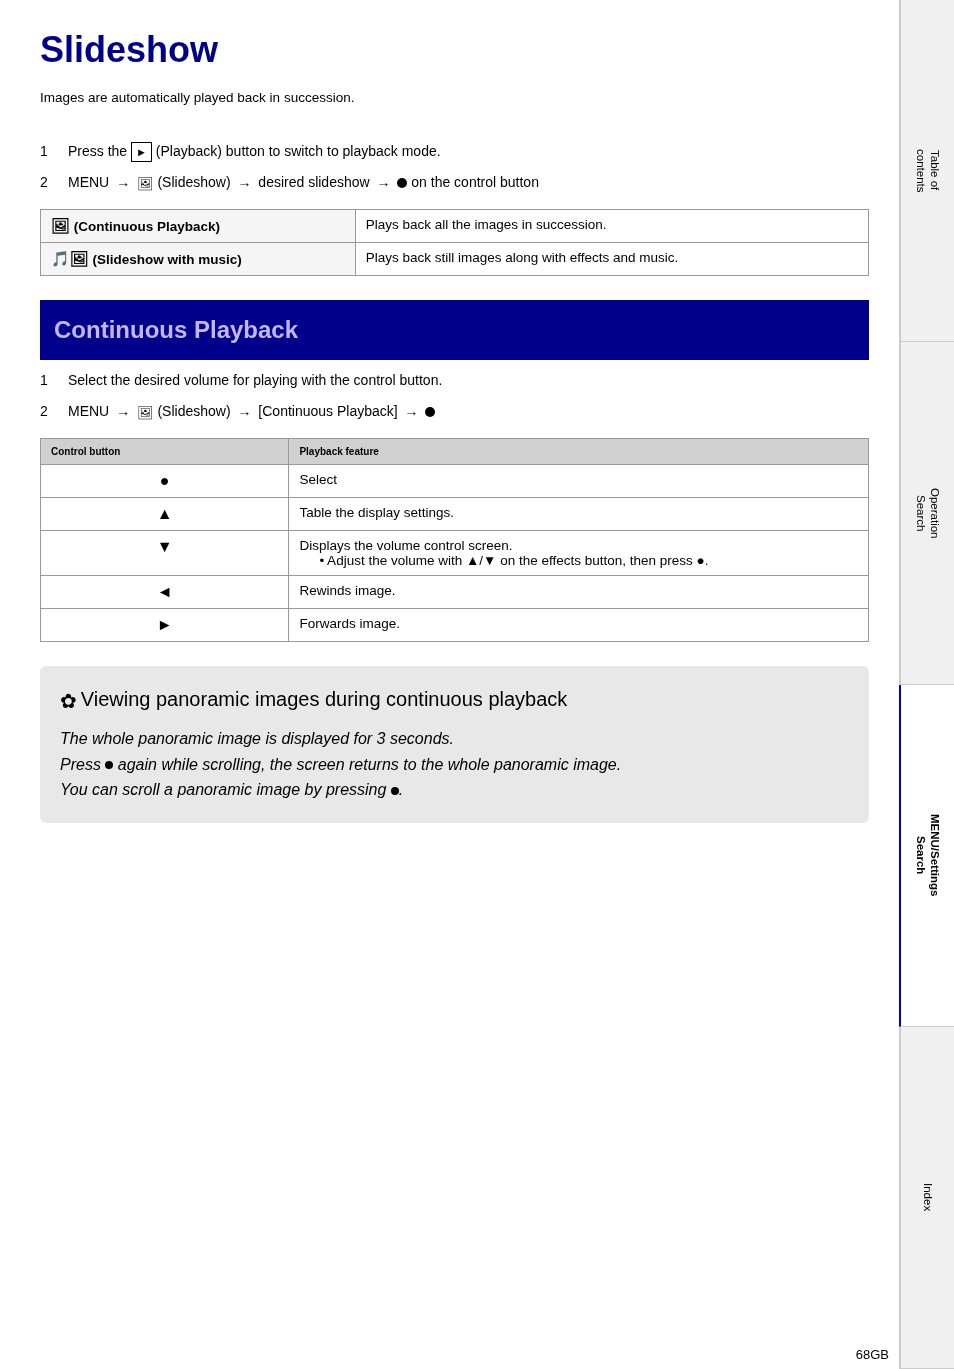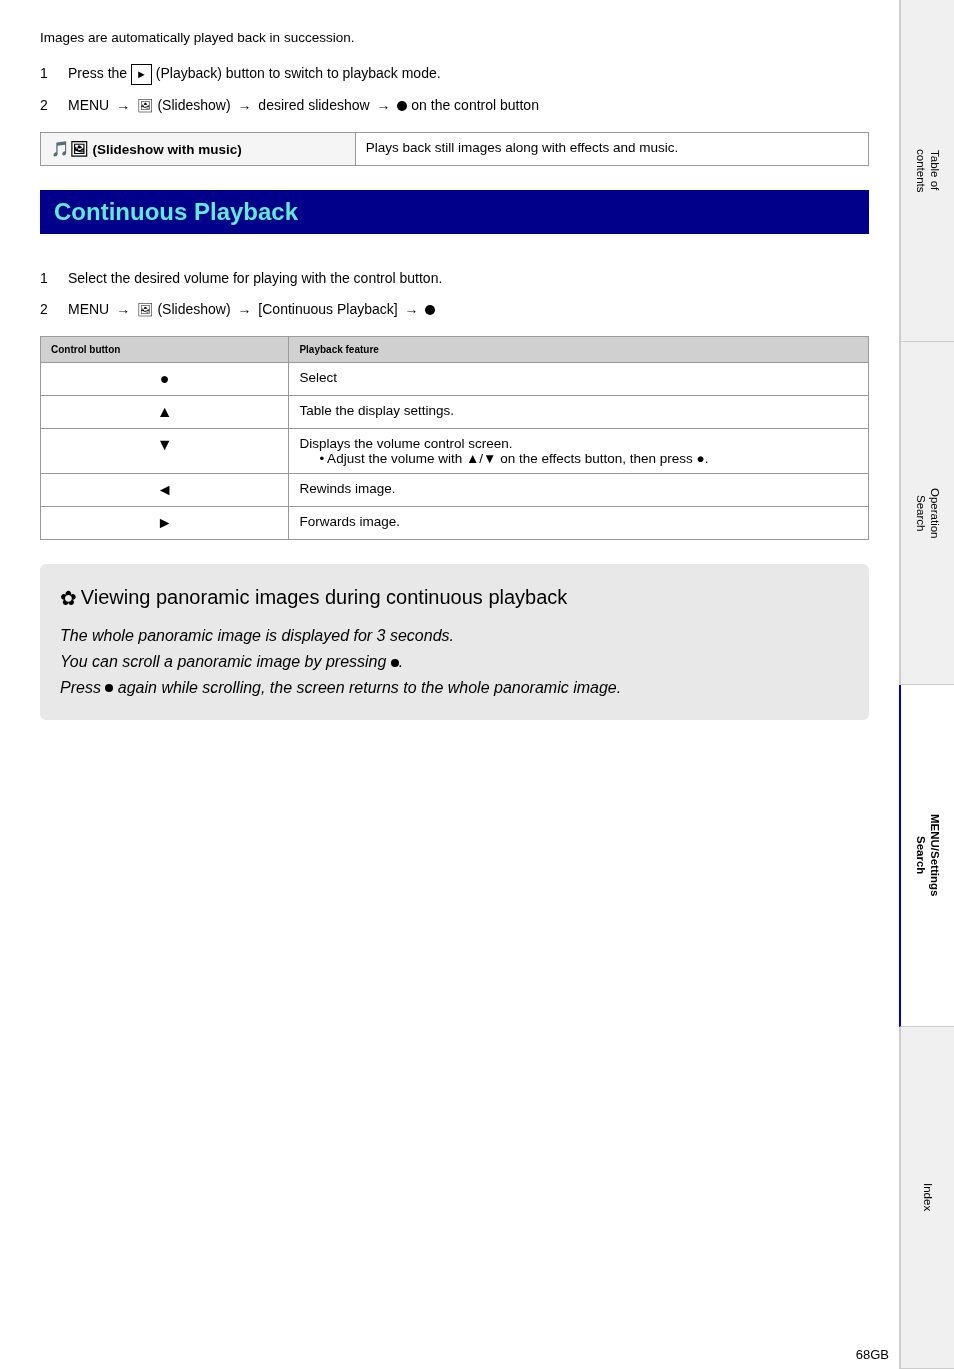--- a/index.html
+++ b/index.html
@@ -18,21 +18,21 @@
     }
     .page-title {
       font-size: 36px;
       font-weight: bold;
       color: #00008B;
       margin-bottom: 20px;
       line-height: 1.1;
     }
     .intro-text {
       font-size: 13.5px;
-      margin-bottom: 18px;
+      margin-bottom: 36px;
     }
     .step {
       display: flex;
       gap: 12px;
       margin-bottom: 10px;
       font-size: 14px;
       line-height: 1.5;
       align-items: flex-start;
     }
     .step-number {
@@ -74,25 +74,25 @@
       vertical-align: top;
       font-size: 13.5px;
     }
     .small-table td:first-child {
       font-weight: bold;
       background: #f5f5f5;
       width: 38%;
     }
     .section-header {
       background: #00008B;
-      color: #5eead4;
+      color: #c4b5fd;
       font-size: 24px;
       font-weight: bold;
-      padding: 8px 14px;
-      margin-bottom: 34px;
+      padding: 16px 14px;
+      margin-bottom: 10px;
       margin-top: 10px;
     }
     .control-table {
       border-collapse: collapse;
       width: 100%;
       margin: 16px 0 24px 0;
     }
     .control-table th {
       background: #d0d0d0;
       border: 1px solid #999;
@@ -199,38 +199,45 @@
     <span style="white-space:pre-line; text-align:center;">MENU/Settings
 Search</span>
   </div>
   <div class="sidebar-tab">
     <span style="white-space:pre-line; text-align:center;">Index</span>
   </div>
 </div>
 
 <div class="main-content">
 
+  <h1 class="page-title">Slideshow</h1>
 
   <p class="intro-text">Images are automatically played back in succession.</p>
 
   <div class="step">
     <span class="step-number">1</span>
     <span class="step-text">
       Press the <span class="icon-playback">►</span> (Playback) button to switch to playback mode.
     </span>
   </div>
   <div class="step">
     <span class="step-number">2</span>
     <span class="step-text">
       MENU <span class="arrow-right">→</span> <span class="icon-slideshow">🖼</span> (Slideshow) <span class="arrow-right">→</span> desired slideshow <span class="arrow-right">→</span> <span class="bullet-circle"></span> on the control button
     </span>
   </div>
 
   <table class="small-table">
     <tbody>
+        <tr>
+      <td>
+        <span style="font-size:15px;">🖼</span> <strong>(Continuous Playback)</strong>
+      </td>
+      <td>Plays back all the images in succession.</td>
+    </tr>
     <tr>
       <td>
         <span style="font-size:15px;">🎵🖼</span> <strong>(Slideshow with music)</strong>
       </td>
       <td>Plays back still images along with effects and music.</td>
     </tr>
   </tbody>
     </table>
 
   <div class="section-header">
@@ -283,19 +290,19 @@
       </tr>
     </tbody>
   </table>
 
   <div class="note-box">
     <div class="note-title">
       <span class="note-icon">✿</span><span>Viewing panoramic images during continuous playback</span>
     </div>
     <div class="note-body">
       <div>The whole panoramic image is displayed for 3 seconds.</div>
+      <div>Press <span class="bullet-circle" style="width:8px;height:8px;"></span> again while scrolling, the screen returns to the whole panoramic image.</div>
       <div>You can scroll a panoramic image by pressing <span class="bullet-circle" style="width:8px;height:8px;"></span>.</div>
-      <div>Press <span class="bullet-circle" style="width:8px;height:8px;"></span> again while scrolling, the screen returns to the whole panoramic image.</div>
     </div>
   </div>
 </div>
 
 <div class="page-number">68GB</div>
 
 </body></html>

